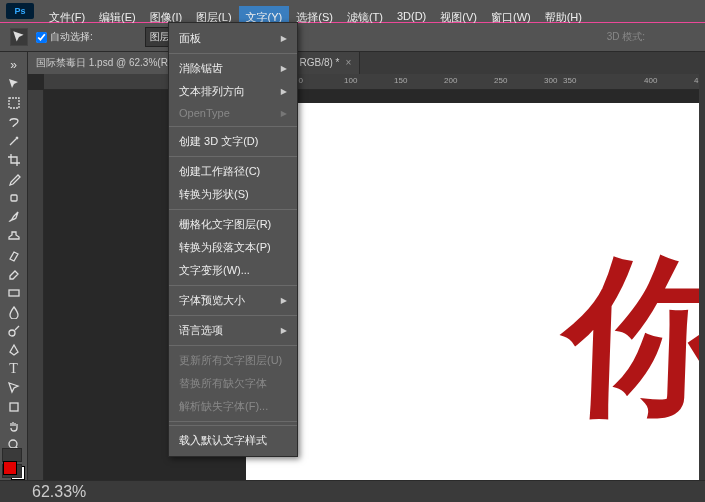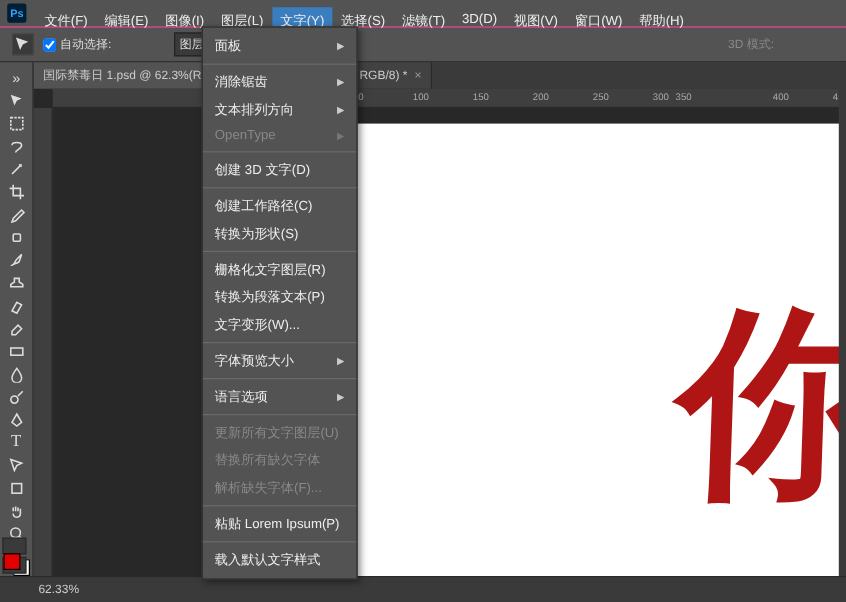--- a/index.html
+++ b/index.html
@@ -1,18 +1,18 @@
 <!DOCTYPE html>
 <html><head>
 <meta charset="utf-8">
 <style>
 * { margin: 0; padding: 0; box-sizing: border-box; font-family: "Microsoft YaHei", sans-serif; }
 body { background: #535353; width: 705px; height: 502px; overflow: hidden; position: relative; }
 .menubar { background: #535353; height: 22px; display: flex; align-items: center; padding-left: 6px; font-size: 11px; color: #eee; }
-.ps-icon { width: 16px; height: 16px; background: #001e36; color: #31a8ff; font-size: 9px; font-weight: bold; display: flex; align-items: center; justify-content: center; margin-right: 8px; border-radius: 2px; }
+.ps-icon { width: 28px; height: 16px; background: #001e36; color: #31a8ff; font-size: 9px; font-weight: bold; display: flex; align-items: center; justify-content: center; margin-right: 8px; border-radius: 2px; }
 .menu-item { padding: 4px 7px; cursor: default; }
 .menu-item.active { background: #3a7ebf; }
 .optbar { background: #535353; height: 30px; border-top: 1px solid #ec4899; border-bottom: 1px solid #2a2a2a; display: flex; align-items: center; font-size: 10px; color: #ddd; padding-left: 10px; gap: 8px; }
 .opt-check { display: flex; align-items: center; gap: 3px; }
 .opt-check input { width: 11px; height: 11px; }
 .opt-sel { background: #3a3a3a; border: 1px solid #222; color: #ddd; font-size: 10px; padding: 2px 12px 2px 4px; margin-left: 44px; }
 .opt-icon { width: 18px; height: 18px; border: 1px solid #444; background: #3a3a3a; display: flex; align-items: center; justify-content: center; color: #bbb; font-size: 10px; }
 .tabbar { background: #3a3a3a; height: 22px; display: flex; align-items: center; font-size: 10px; color: #ccc; padding-left: 28px; }
 .doc-tab { padding: 4px 8px; background: #535353; border-right: 1px solid #2a2a2a; }
 .doc-tab .x { margin-left: 6px; color: #999; }
@@ -22,21 +22,21 @@
 .tick { position: absolute; font-size: 8px; color: #aaa; top: 2px; }
 .canvas { position: absolute; left: 246px; top: 103px; right: 0; bottom: 0; background: #fff; overflow: hidden; }
 .redtext { position: absolute; right: -20px; top: 120px; font-size: 170px; font-weight: 900; color: #b01516; letter-spacing: -10px; transform: skewX(-2deg); font-family: "SimHei", sans-serif; }
 .toolbar { position: absolute; left: 0; top: 52px; width: 28px; bottom: 22px; background: #535353; border-right: 1px solid #2a2a2a; display: flex; flex-direction: column; align-items: center; padding-top: 4px; gap: 2px; }
 .tool { width: 22px; height: 20px; display: flex; align-items: center; justify-content: center; color: #ddd; font-size: 12px; cursor: default; }
 .tool svg { width: 14px; height: 14px; stroke: #ddd; fill: none; stroke-width: 1.3; }
 .tool.fill svg { fill: #ddd; stroke: none; }
 .swatches { margin-top: 6px; position: relative; width: 22px; height: 22px; }
 .sw-fg { position: absolute; width: 14px; height: 14px; background: #e20000; border: 1px solid #000; left: 0; top: 0; z-index: 2; }
 .sw-bg { position: absolute; width: 14px; height: 14px; background: #fff; border: 1px solid #000; right: 0; bottom: 0; }
-.statusbar { position: absolute; left: 0; bottom: 0; right: 0; height: 22px; background: #3a3a3a; border-top: 1px solid #2a2a2a; font-size: 10px; color: #ccc; display: flex; align-items: center; padding-left: 32px; }
+.statusbar { position: absolute; left: 0; bottom: 0; right: 0; height: 22px; background: #3a3a3a; border-top: 1px solid #2a2a2a; font-size: 16px; color: #ccc; display: flex; align-items: center; padding-left: 32px; }
 .minitabs { position: absolute; left: 2px; bottom: 24px; display: flex; flex-direction: column; gap: 2px; }
 .minitab { width: 20px; height: 14px; background: #3a3a3a; border: 1px solid #2a2a2a; }
 .dropdown { position: absolute; left: 168px; top: 22px; width: 130px; background: #535353; border: 1px solid #2a2a2a; box-shadow: 2px 2px 6px rgba(0,0,0,0.5); z-index: 100; font-size: 11px; color: #eee; padding: 4px 0; }
 .dd-item { padding: 4px 10px; display: flex; justify-content: space-between; align-items: center; cursor: default; }
 .dd-item.disabled { color: #888; }
 .dd-item .arrow { font-size: 8px; color: #ccc; }
 .dd-item.disabled .arrow { color: #777; }
 .dd-sep { height: 1px; background: #6a6a6a; margin: 3px 0; }
 .rcol { position: absolute; right: 0; top: 52px; width: 6px; bottom: 22px; background: #3a3a3a; }
 </style>
@@ -264,23 +264,20 @@
     <div class="dd-item disabled">
       <span>更新所有文字图层(U)</span>
     </div>
     <div class="dd-item disabled">
       <span>替换所有缺欠字体</span>
     </div>
     <div class="dd-item disabled">
       <span>解析缺失字体(F)...</span>
     </div>
     <div class="dd-sep"></div>
-    <div class="dd-item">
-      <span>粘贴 Lorem Ipsum(P)</span>
-    </div>
     <div class="dd-sep"></div>
     <div class="dd-item">
       <span>载入默认文字样式</span>
     </div>
   </div>
 
 <div class="minitabs">
   <div class="minitab"></div>
   <div class="minitab"></div>
 </div>

